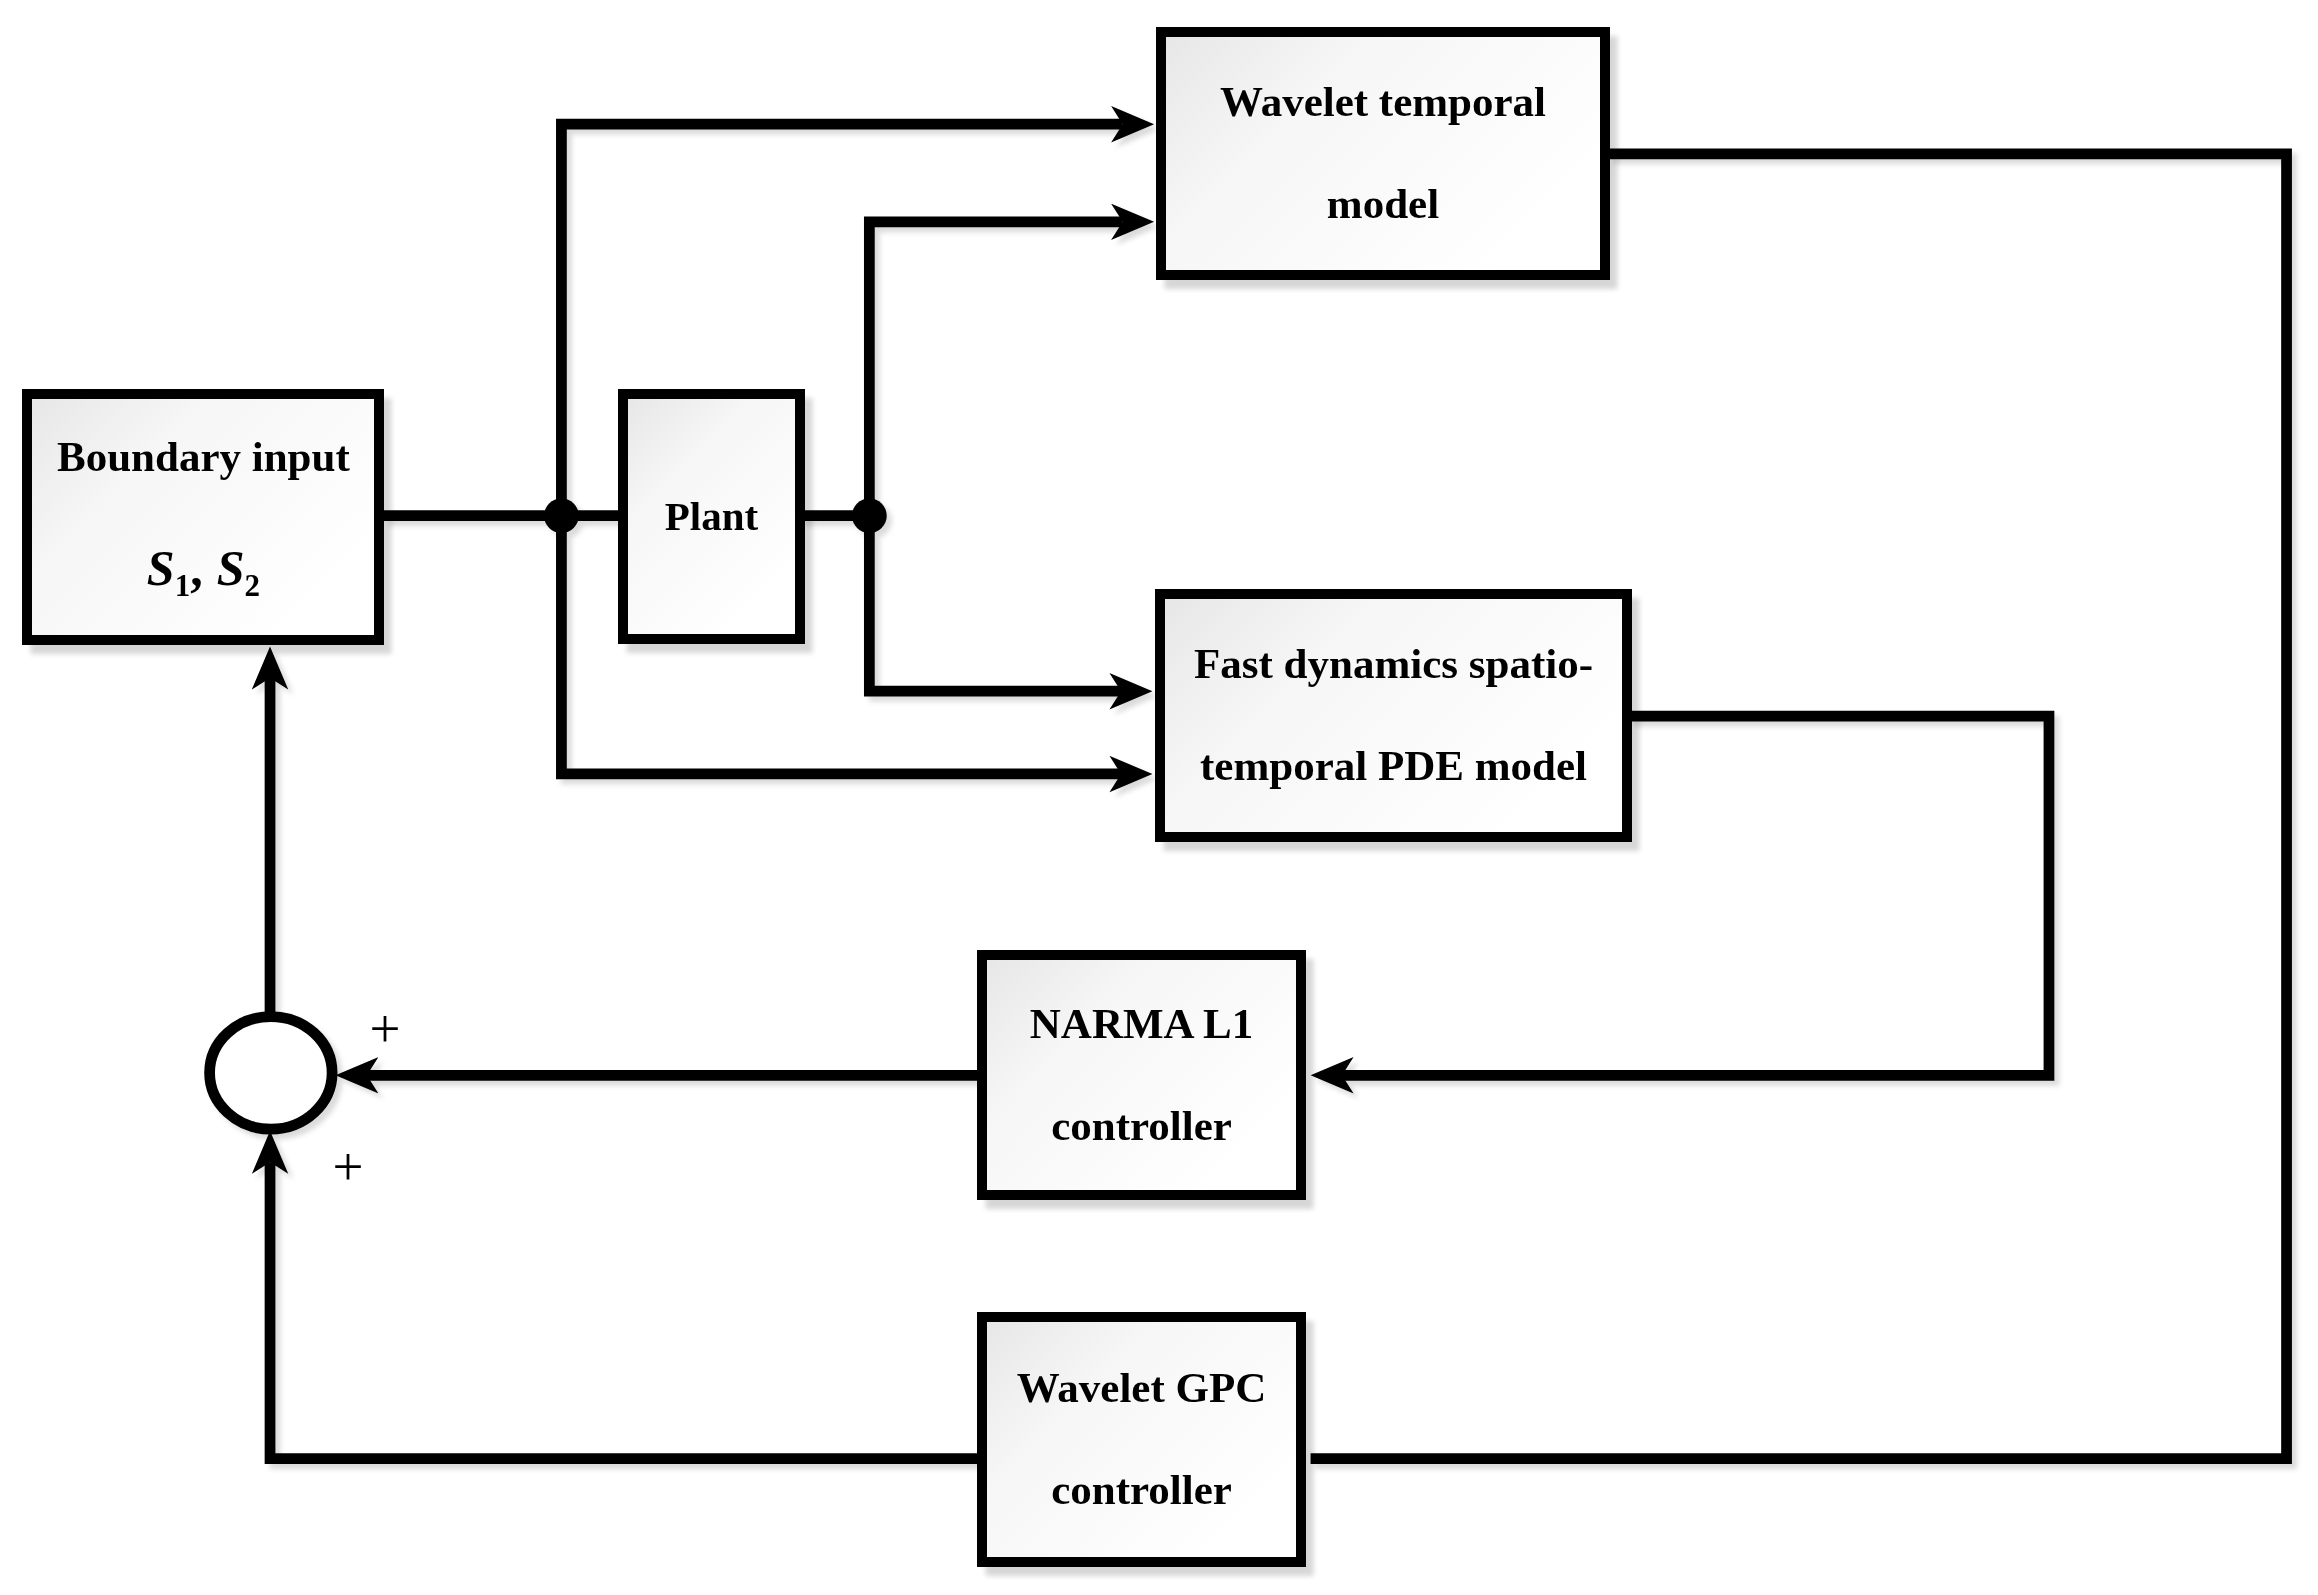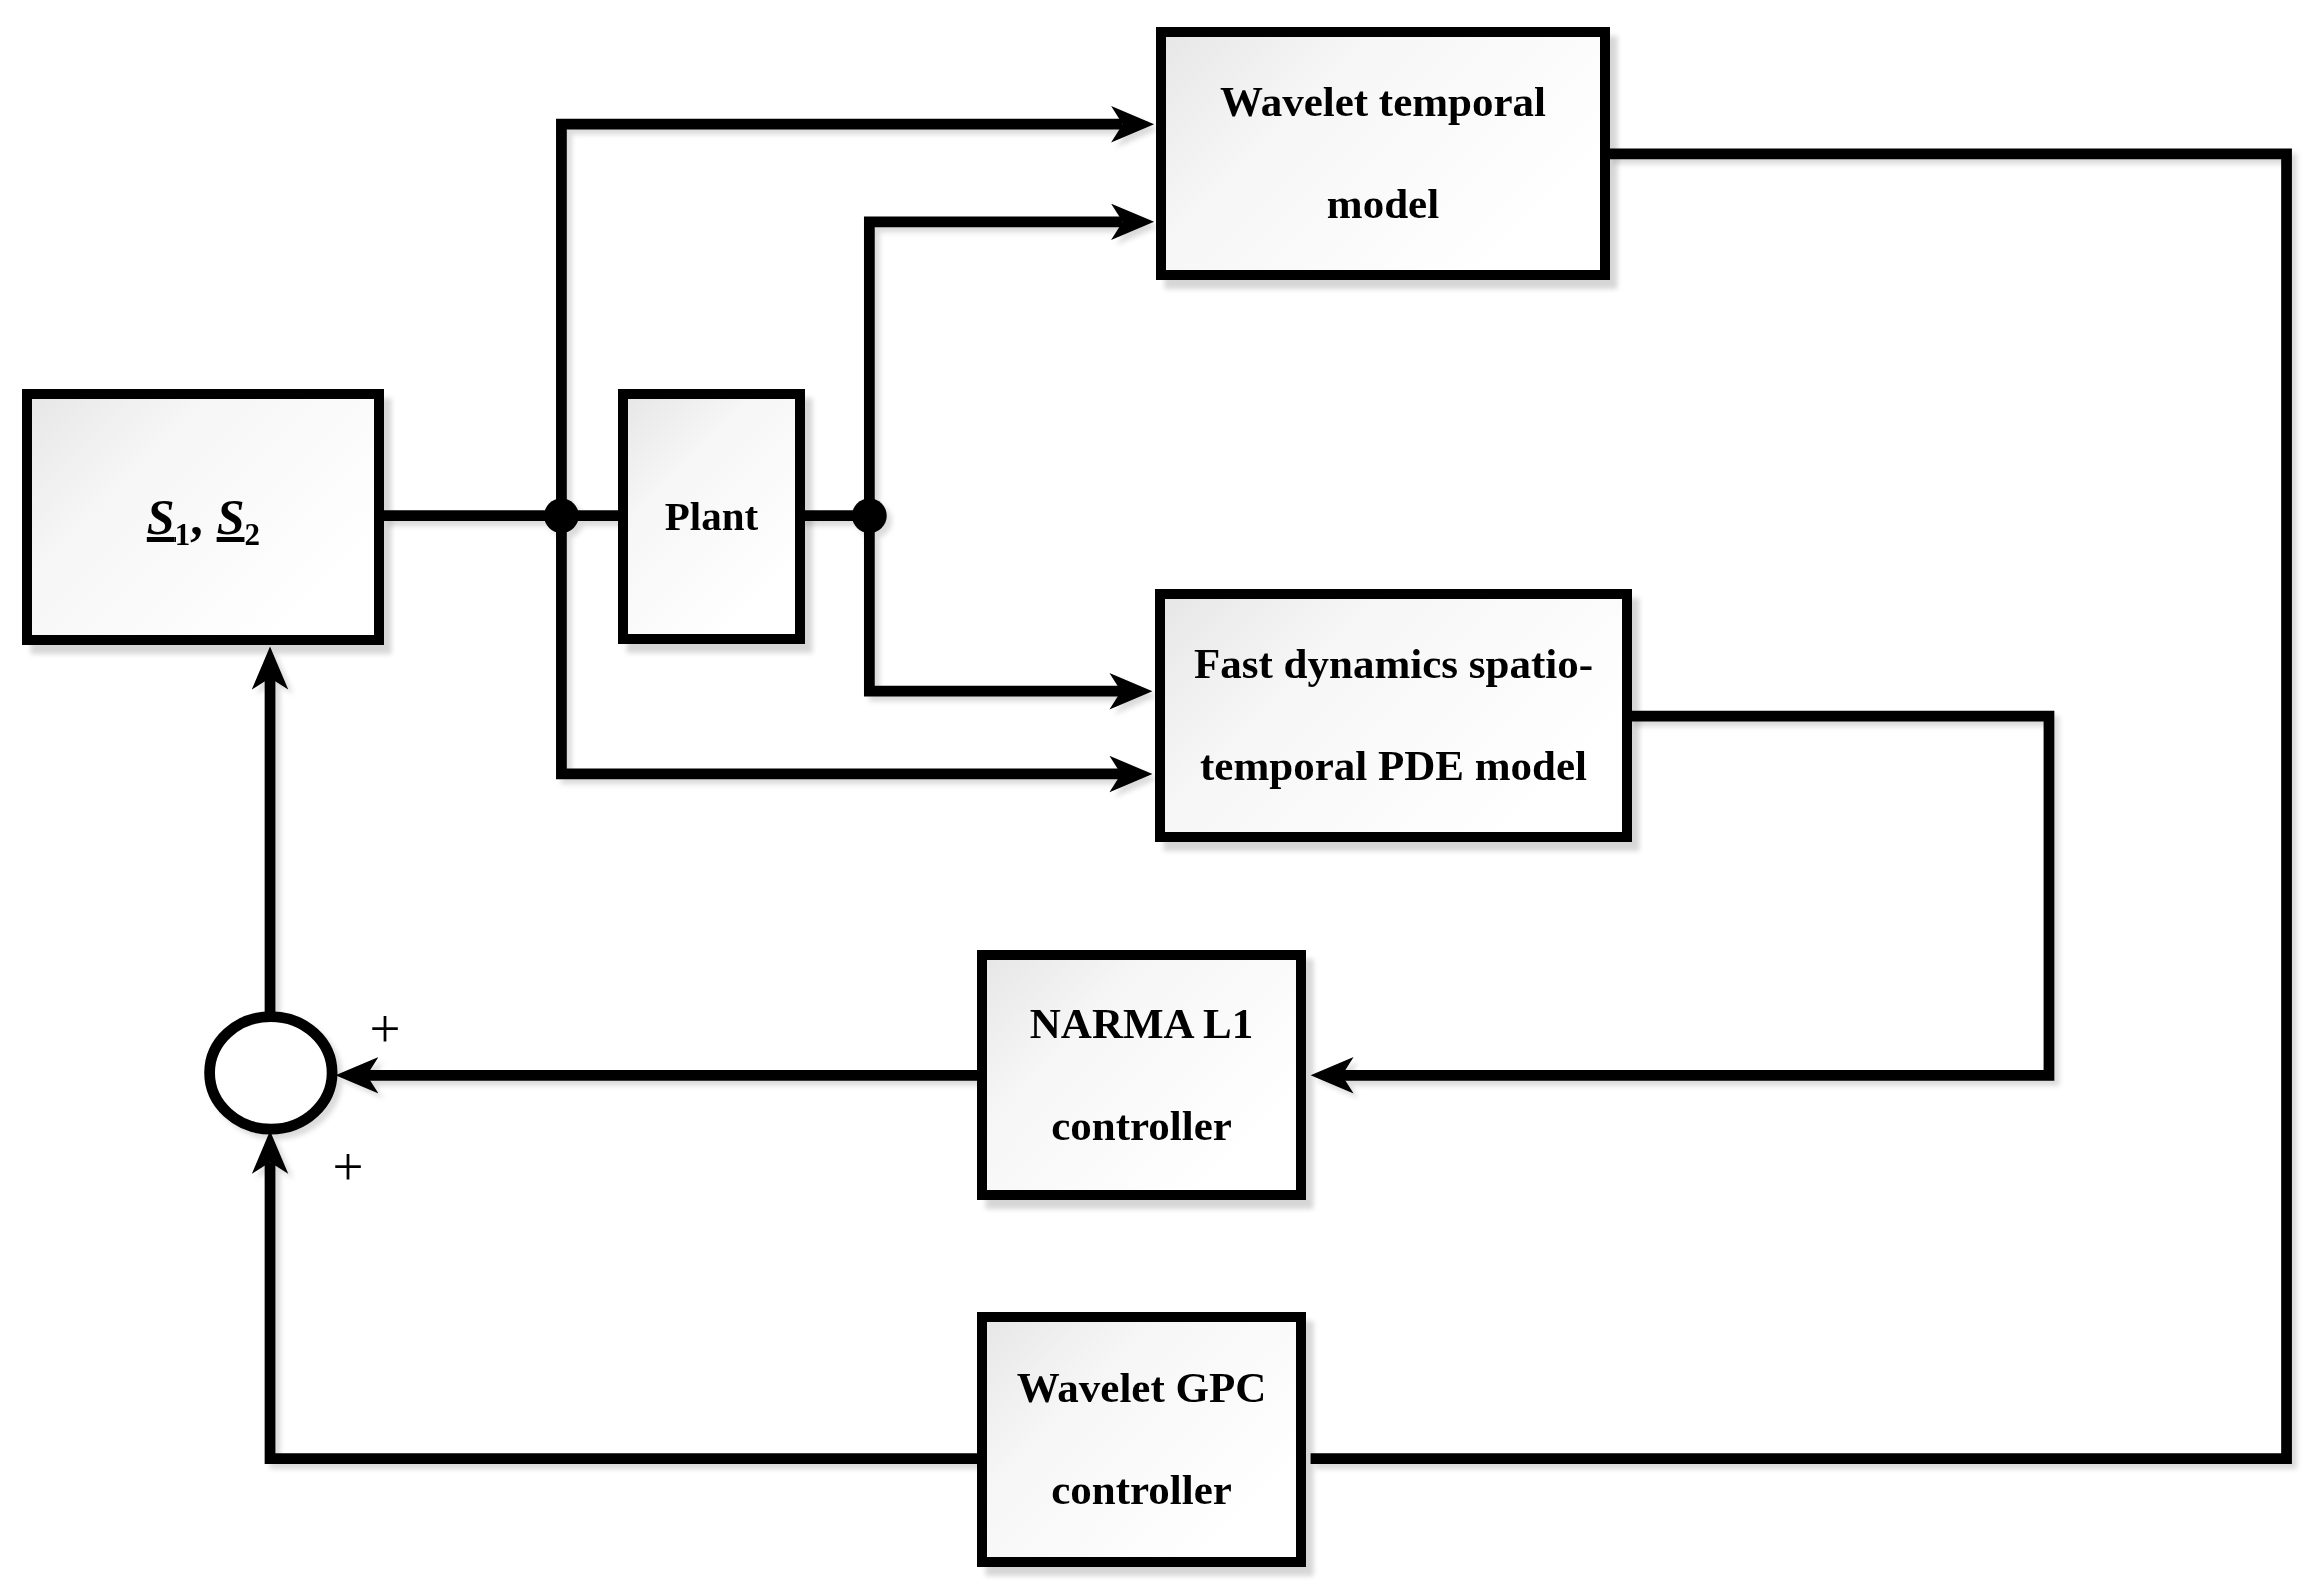--- a/index.html
+++ b/index.html
@@ -17,21 +17,21 @@
   .node {
     position:absolute; box-sizing:border-box;
     border:10px solid #000000;
     background: linear-gradient(135deg,#e7e7e7 0%,#f6f6f6 30%,#ffffff 85%);
     box-shadow: 8.3px 9px 5px rgba(0,0,0,0.16);
     display:flex; flex-direction:column; align-items:center; justify-content:center;
     text-align:center; color:#000000;
     font-weight:bold; font-size:43px; line-height:1.55;gap:35px;
   }
   .node .lbl { white-space:nowrap; }
-  .signals { font-size:50px; font-weight:bold; margin-top:5px;text-decoration:underline; }
+  .signals { font-size:50px; font-weight:bold; margin-top:5px; }
   .signals .math { font-style:italic; font-weight:bold; }
   .signals sub { font-size:0.62em; font-style:normal; }
   .signals .sep { margin-right:0.28em; }
 
   .plus {
     position:absolute; transform:translate(-50%,-50%);
     font-family:"Liberation Serif", serif;
     font-size:55px; font-weight:400; color:#000000; line-height:1;
   }
 </style>
@@ -69,20 +69,21 @@
 
     <path class="wire" marker-end="url(#arr)" d="M 326 1228 V 819"></path>
 
     <circle class="dot" cx="678" cy="623" r="21"></circle>
     <circle class="dot" cx="1050" cy="623" r="21"></circle>
 
     <ellipse class="sumcircle" cx="327" cy="1296" rx="74" ry="68"></ellipse>
   </svg>
 
   <div class="node" style="left:22.4px; top:389px; width:362px; height:256px;">
+    <div class="lbl">Boundary input</div>
     <div class="signals"><span class="math">S</span><sub>1</sub><span class="sep">,</span><span class="math">S</span><sub>2</sub></div>
   </div>
 
   <div class="node" style="left:618px; top:389px; width:187px; height:255px; font-size:41px;">
     <div class="lbl">Plant</div>
   </div>
 
   <div class="node" style="left:1156px; top:26.5px; width:454px; height:253px;">
     <div class="lbl">Wavelet temporal</div>
     <div class="lbl">model</div>

